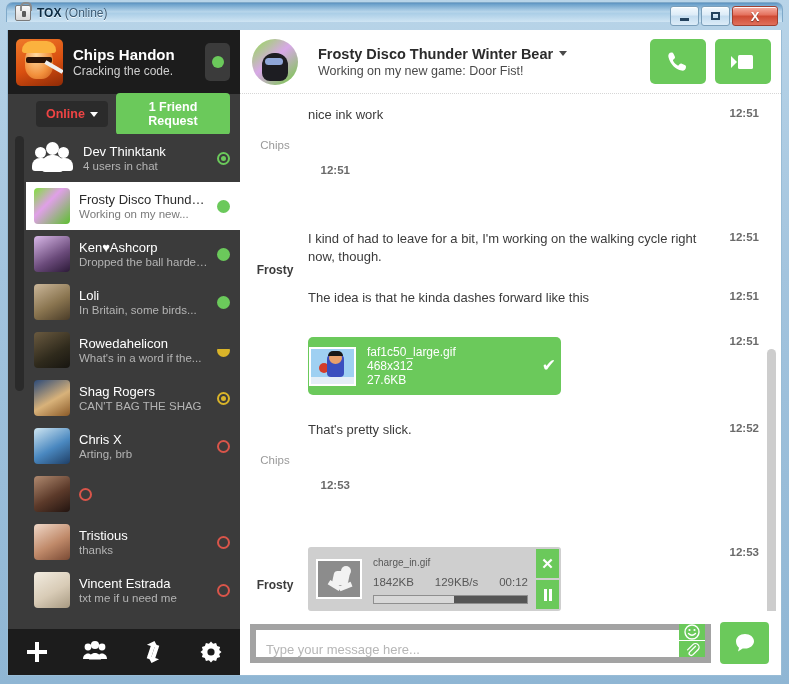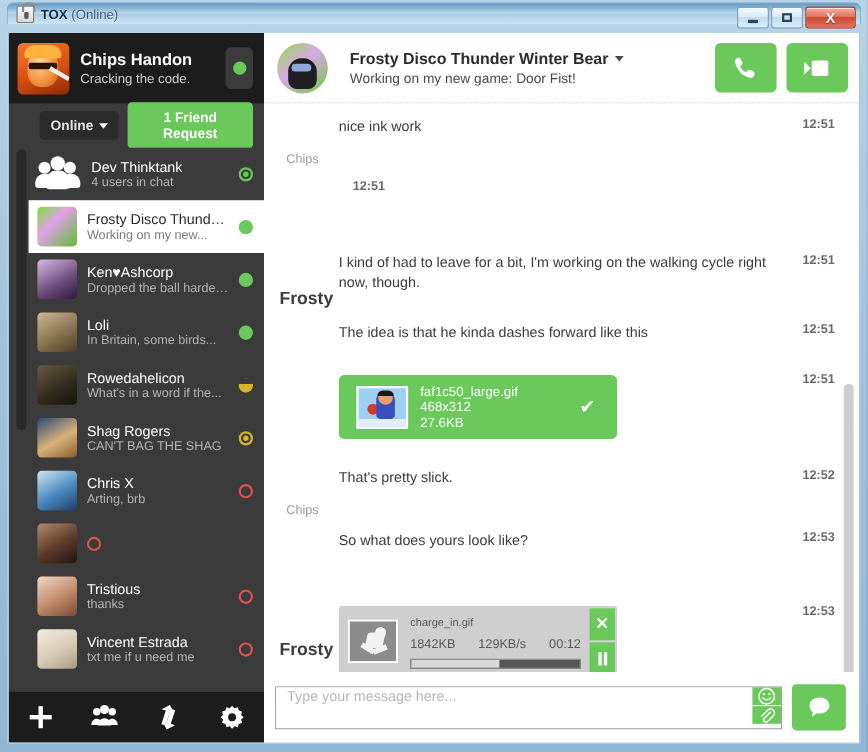--- a/index.html
+++ b/index.html
@@ -99,21 +99,21 @@
   .profile-name { color: #fff; font-size: 15px; font-weight: bold; white-space: nowrap; overflow: hidden; text-overflow: ellipsis; }
   .profile-status-msg { color: #cfcfcf; font-size: 12px; margin-top: 1px; white-space: nowrap; overflow: hidden; text-overflow: ellipsis; }
   .profile-status-box {
     width: 25px; height: 38px; background: #3b3b3b; border-radius: 5px;
     display: flex; align-items: center; justify-content: center; flex: none;
   }
   .dot-online { width: 12px; height: 12px; border-radius: 50%; background: #6bc95b; }
 
   .filter-row { height: 40px; display: flex; align-items: center; gap: 8px; padding: 0 10px 0 28px; flex: none; }
   .status-select {
-    background: #2b2b2b; color: #e5e5e5; font-size: 12.5px; font-weight: bold;
+    background: #2b2b2b; color: #ef4444; font-size: 12.5px; font-weight: bold;
     border: none; border-radius: 4px; padding: 6px 10px; display: flex; align-items: center; gap: 5px;
     cursor: pointer;
   }
   .caret-down { width: 0; height: 0; border-left: 4px solid transparent; border-right: 4px solid transparent; border-top: 5px solid #fff; }
   .friend-request-btn {
     background: #6bc95b; color: #fff; font-size: 12.5px; font-weight: bold;
     border: none; border-radius: 4px; padding: 7px 12px; cursor: pointer;
     font-family: "Liberation Sans", sans-serif;
   }
 
@@ -175,28 +175,28 @@
   .chat-name-row { display: flex; align-items: center; gap: 6px; }
   .chat-name { font-size: 14.5px; font-weight: bold; color: #2b2b2b; white-space: nowrap; }
   .caret-dark { width: 0; height: 0; border-left: 4px solid transparent; border-right: 4px solid transparent; border-top: 5px solid #4a4a4a; }
   .chat-sub { font-size: 12.5px; color: #4a4a4a; margin-top: 2px; white-space: nowrap; overflow: hidden; text-overflow: ellipsis; }
   .call-actions { display: flex; gap: 9px; flex: none; }
   .call-btn { width: 56px; height: 45px; background: #6bc95b; border-radius: 5px; display: flex; align-items: center; justify-content: center; cursor: pointer; border: none; }
 
   .messages { flex: 1; overflow: hidden; position: relative; padding: 10px 0 0 0; }
   .msg-row { display: flex; align-items: flex-start; padding: 0 22px 0 14px; min-height: 22px; }
   .msg-author { width: 54px; flex: none; text-align: center; padding-right: 12px; font-size: 11.5px; color: #9a9a9a; padding-top: 3px; margin-top: 32px; }
-  .msg-author.bold { color: #3b3b3b; font-weight: bold; font-size: 16px; }
+  .msg-author.bold { color: #3b3b3b; font-weight: bold; font-size: 12px; }
   .msg-body { flex: 1; font-size: 13px; color: #3b3b3b; padding-top: 2px; line-height: 18px; }
   .msg-time { width: 42px; flex: none; text-align: right; font-size: 11.5px; color: #6a6a6a; font-weight: bold; padding-top: 3px; }
   .gap-sm { height: 10px; }
   .gap-md { height: 22px; }
 
   .file-bubble {
-    background: #6bc95b; border-radius: 5px; padding: 8px 16px; display: flex; align-items: center; gap: 11px;
+    background: #6bc95b; border-radius: 5px; padding: 8px 1px; display: flex; align-items: center; gap: 11px;
     width: 253px; color: #fff; margin: 3px 0 2px 0;
   }
   .file-thumb { width: 47px; height: 39px; flex: none; border: 2px solid #fff; background: #9fd0f2; position: relative; overflow: hidden; }
   .file-thumb .boxer-body { position: absolute; left: 16px; top: 6px; width: 17px; height: 22px; background: #3a4fbf; border-radius: 4px; }
   .file-thumb .boxer-head { position: absolute; left: 18px; top: 3px; width: 13px; height: 12px; background: #e8a06b; border-radius: 50%; }
   .file-thumb .boxer-hair { position: absolute; left: 17px; top: 2px; width: 15px; height: 5px; background: #181818; border-radius: 6px 6px 0 0; }
   .file-thumb .glove { position: absolute; left: 8px; top: 14px; width: 10px; height: 10px; background: #d43c2a; border-radius: 50%; }
   .file-thumb .ground { position: absolute; left: 0; bottom: 0; width: 47px; height: 7px; background: #e4eef7; }
   .file-info { flex: 1; min-width: 0; line-height: 14px; }
   .file-name { font-size: 12px; }
@@ -223,21 +223,21 @@
   .xfer-btn .x-glyph { font-size: 15px; font-weight: bold; line-height: 1; }
   .pause-glyph { display: flex; gap: 2px; }
   .pause-glyph span { width: 3px; height: 12px; background: #fff; display: block; }
 
   .chat-scroll-thumb {
     position: absolute; right: 5px; top: 255px; width: 9px; height: 270px;
     background: #cdcdcd; border-radius: 5px; cursor: pointer;
   }
 
   .composer { height: 64px; flex: none; display: flex; align-items: center; gap: 9px; padding: 0 12px 0 10px; }
-  .input-wrap { flex: 1; height: 39px; border: 1px solid #a3a3a3; display: flex; align-items: flex-start; }
+  .input-wrap { flex: 1; height: 39px; border: 6px solid #a3a3a3; display: flex; align-items: flex-end; }
   .msg-input {
     flex: 1; border: none; outline: none; padding: 0 10px; font-size: 13px; color: #3b3b3b;
     font-family: "Liberation Sans", sans-serif; background: #fff;
   }
   .msg-input::placeholder { color: #b6b6b6; }
   .input-side { width: 26px; flex: none; display: flex; flex-direction: column; }
   .side-btn { flex: 1; background: #6bc95b; display: flex; align-items: center; justify-content: center; cursor: pointer; border-bottom: 1px solid #fff; }
   .side-btn:last-child { border-bottom: none; }
   .send-btn { width: 49px; height: 42px; background: #6bc95b; border-radius: 4px; display: flex; align-items: center; justify-content: center; cursor: pointer; border: none; flex: none; }
 </style>
@@ -493,21 +493,20 @@
             </div>
             <div class="gap-md"></div>
             <div class="msg-row">
               <div class="msg-author">Chips</div>
               <div class="msg-body">That's pretty slick.</div>
               <div class="msg-time">12:52</div>
             </div>
             <div class="gap-sm"></div>
             <div class="msg-row">
               <div class="msg-author"></div>
-              <div class="msg-body">So what does yours look like?</div>
               <div class="msg-time">12:53</div>
             </div>
             <div class="gap-sm"></div>
             <div class="gap-md"></div>
             <div class="msg-row">
               <div class="msg-author bold">Frosty</div>
               <div class="msg-body">
                 <div class="xfer-bubble">
                   <div class="xfer-left">
                     <div class="xfer-thumb">

